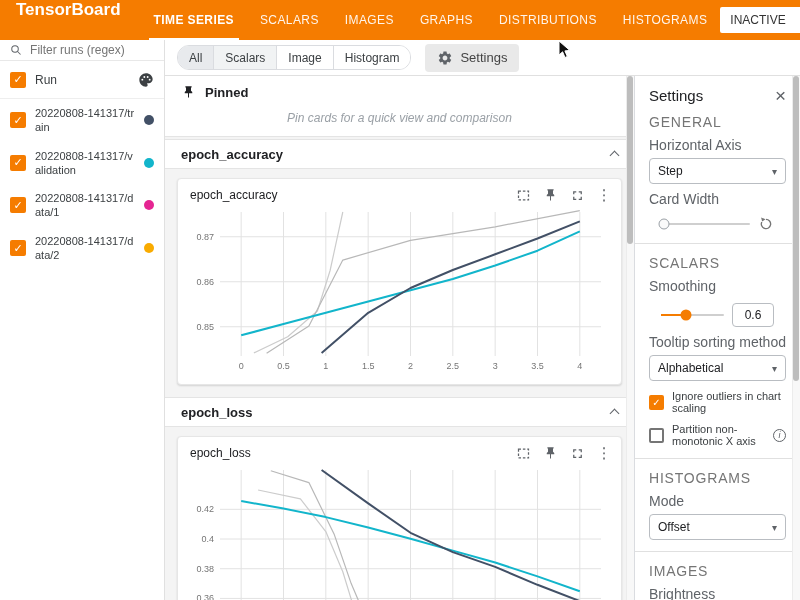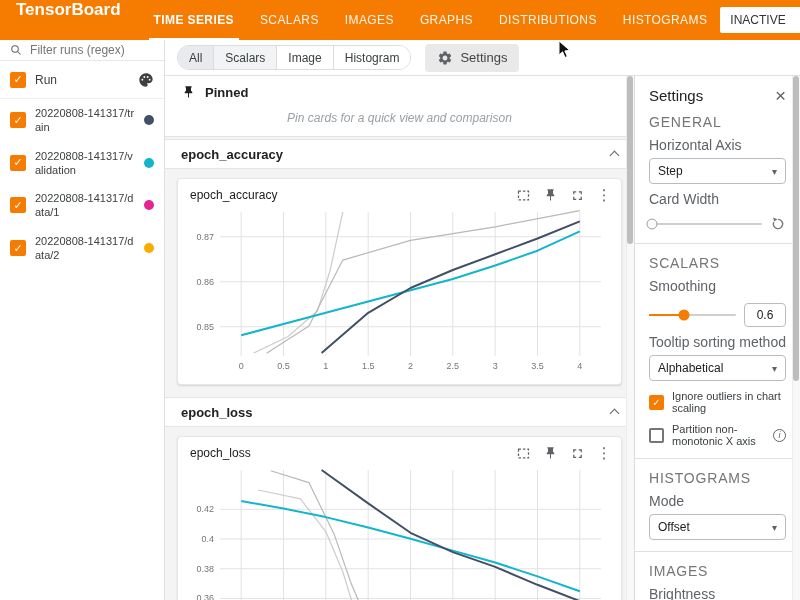--- a/index.html
+++ b/index.html
@@ -80,21 +80,21 @@
   
   .settings-panel{width:166px;flex:0 0 166px;border-left:1px solid #dadce0;background:#fff;
     padding:10px 14px;position:relative;overflow:hidden}
   .sp-title-row{display:flex;justify-content:space-between;align-items:center;margin-bottom:6px}
   .sp-title{font-size:15px;color:#202124}
   .close{font-size:19px;color:#5f6368;cursor:pointer;line-height:1}
   .sp-section-label{font-size:14px;letter-spacing:.8px;color:#757575;margin:9px 0 7px}
   .sp-field-label{font-size:14px;color:#5f6368;margin:7px 0 5px}
   .select{height:26px;border:1px solid #b9bdc2;border-radius:4px;display:flex;align-items:center;
     justify-content:space-between;padding:0 8px;font-size:12px;color:#202124;margin-bottom:3px;cursor:pointer}
-  .slider-row{display:flex;align-items:center;gap:8px;margin:9px 0 7px}
+  .slider-row{display:flex;align-items:center;gap:8px;margin:9px 12px 7px}
   .slider{flex:1;height:2px;background:#cfcfcf;position:relative;border-radius:2px;cursor:pointer}
   .slider .fill{position:absolute;left:0;top:0;height:2px;background:#f57c00}
   .slider .thumb{position:absolute;top:50%;transform:translate(-50%,-50%);width:11px;height:11px;
     border-radius:50%;background:#f57c00}
   .slider .thumb.plain{background:#fafafa;border:1px solid #9aa0a6}
   .value-box{width:42px;height:24px;border:1px solid #b9bdc2;border-radius:4px;font-size:12px;
     text-align:center;color:#202124;outline:none;font-family:"Liberation Sans",sans-serif}
   .check-row{display:flex;align-items:center;gap:8px;margin:9px 0;font-size:11px;color:#3c4043;cursor:pointer}
   .check-row .cb{width:15px;height:15px;flex:0 0 15px;font-size:10px}
   .info-icon{width:13px;height:13px;border:1px solid #5f6368;border-radius:50%;font-size:9px;

